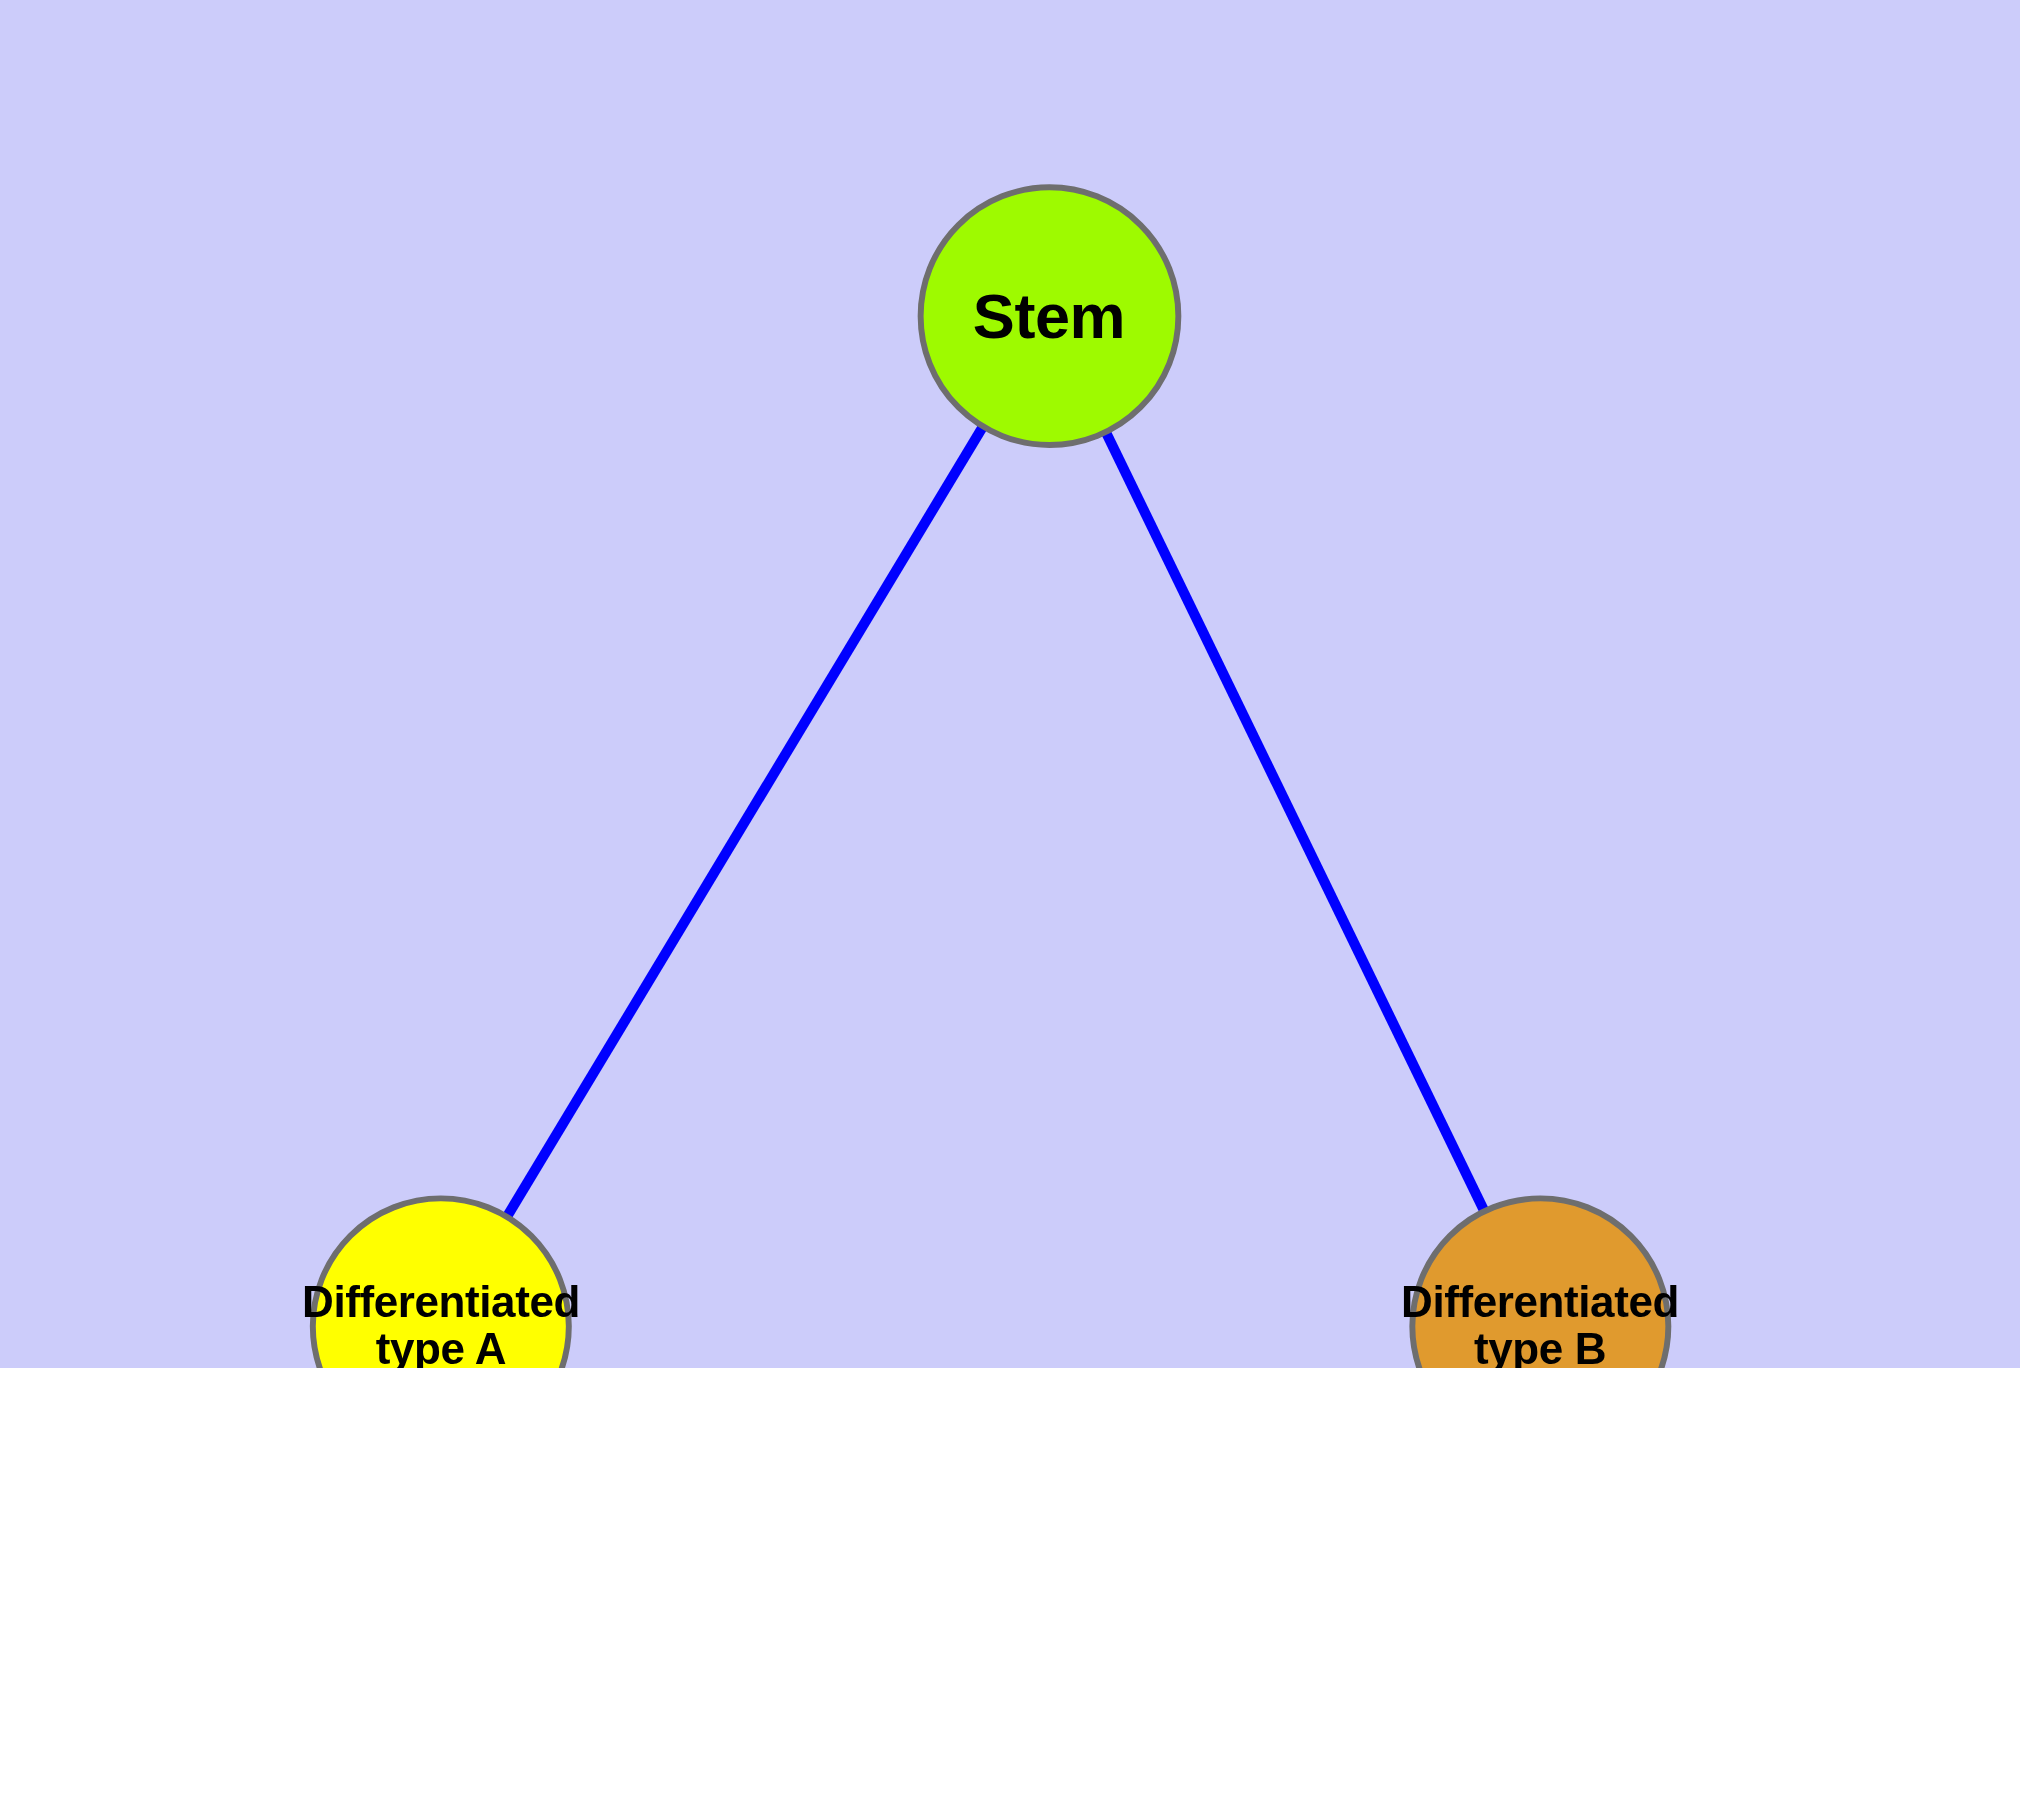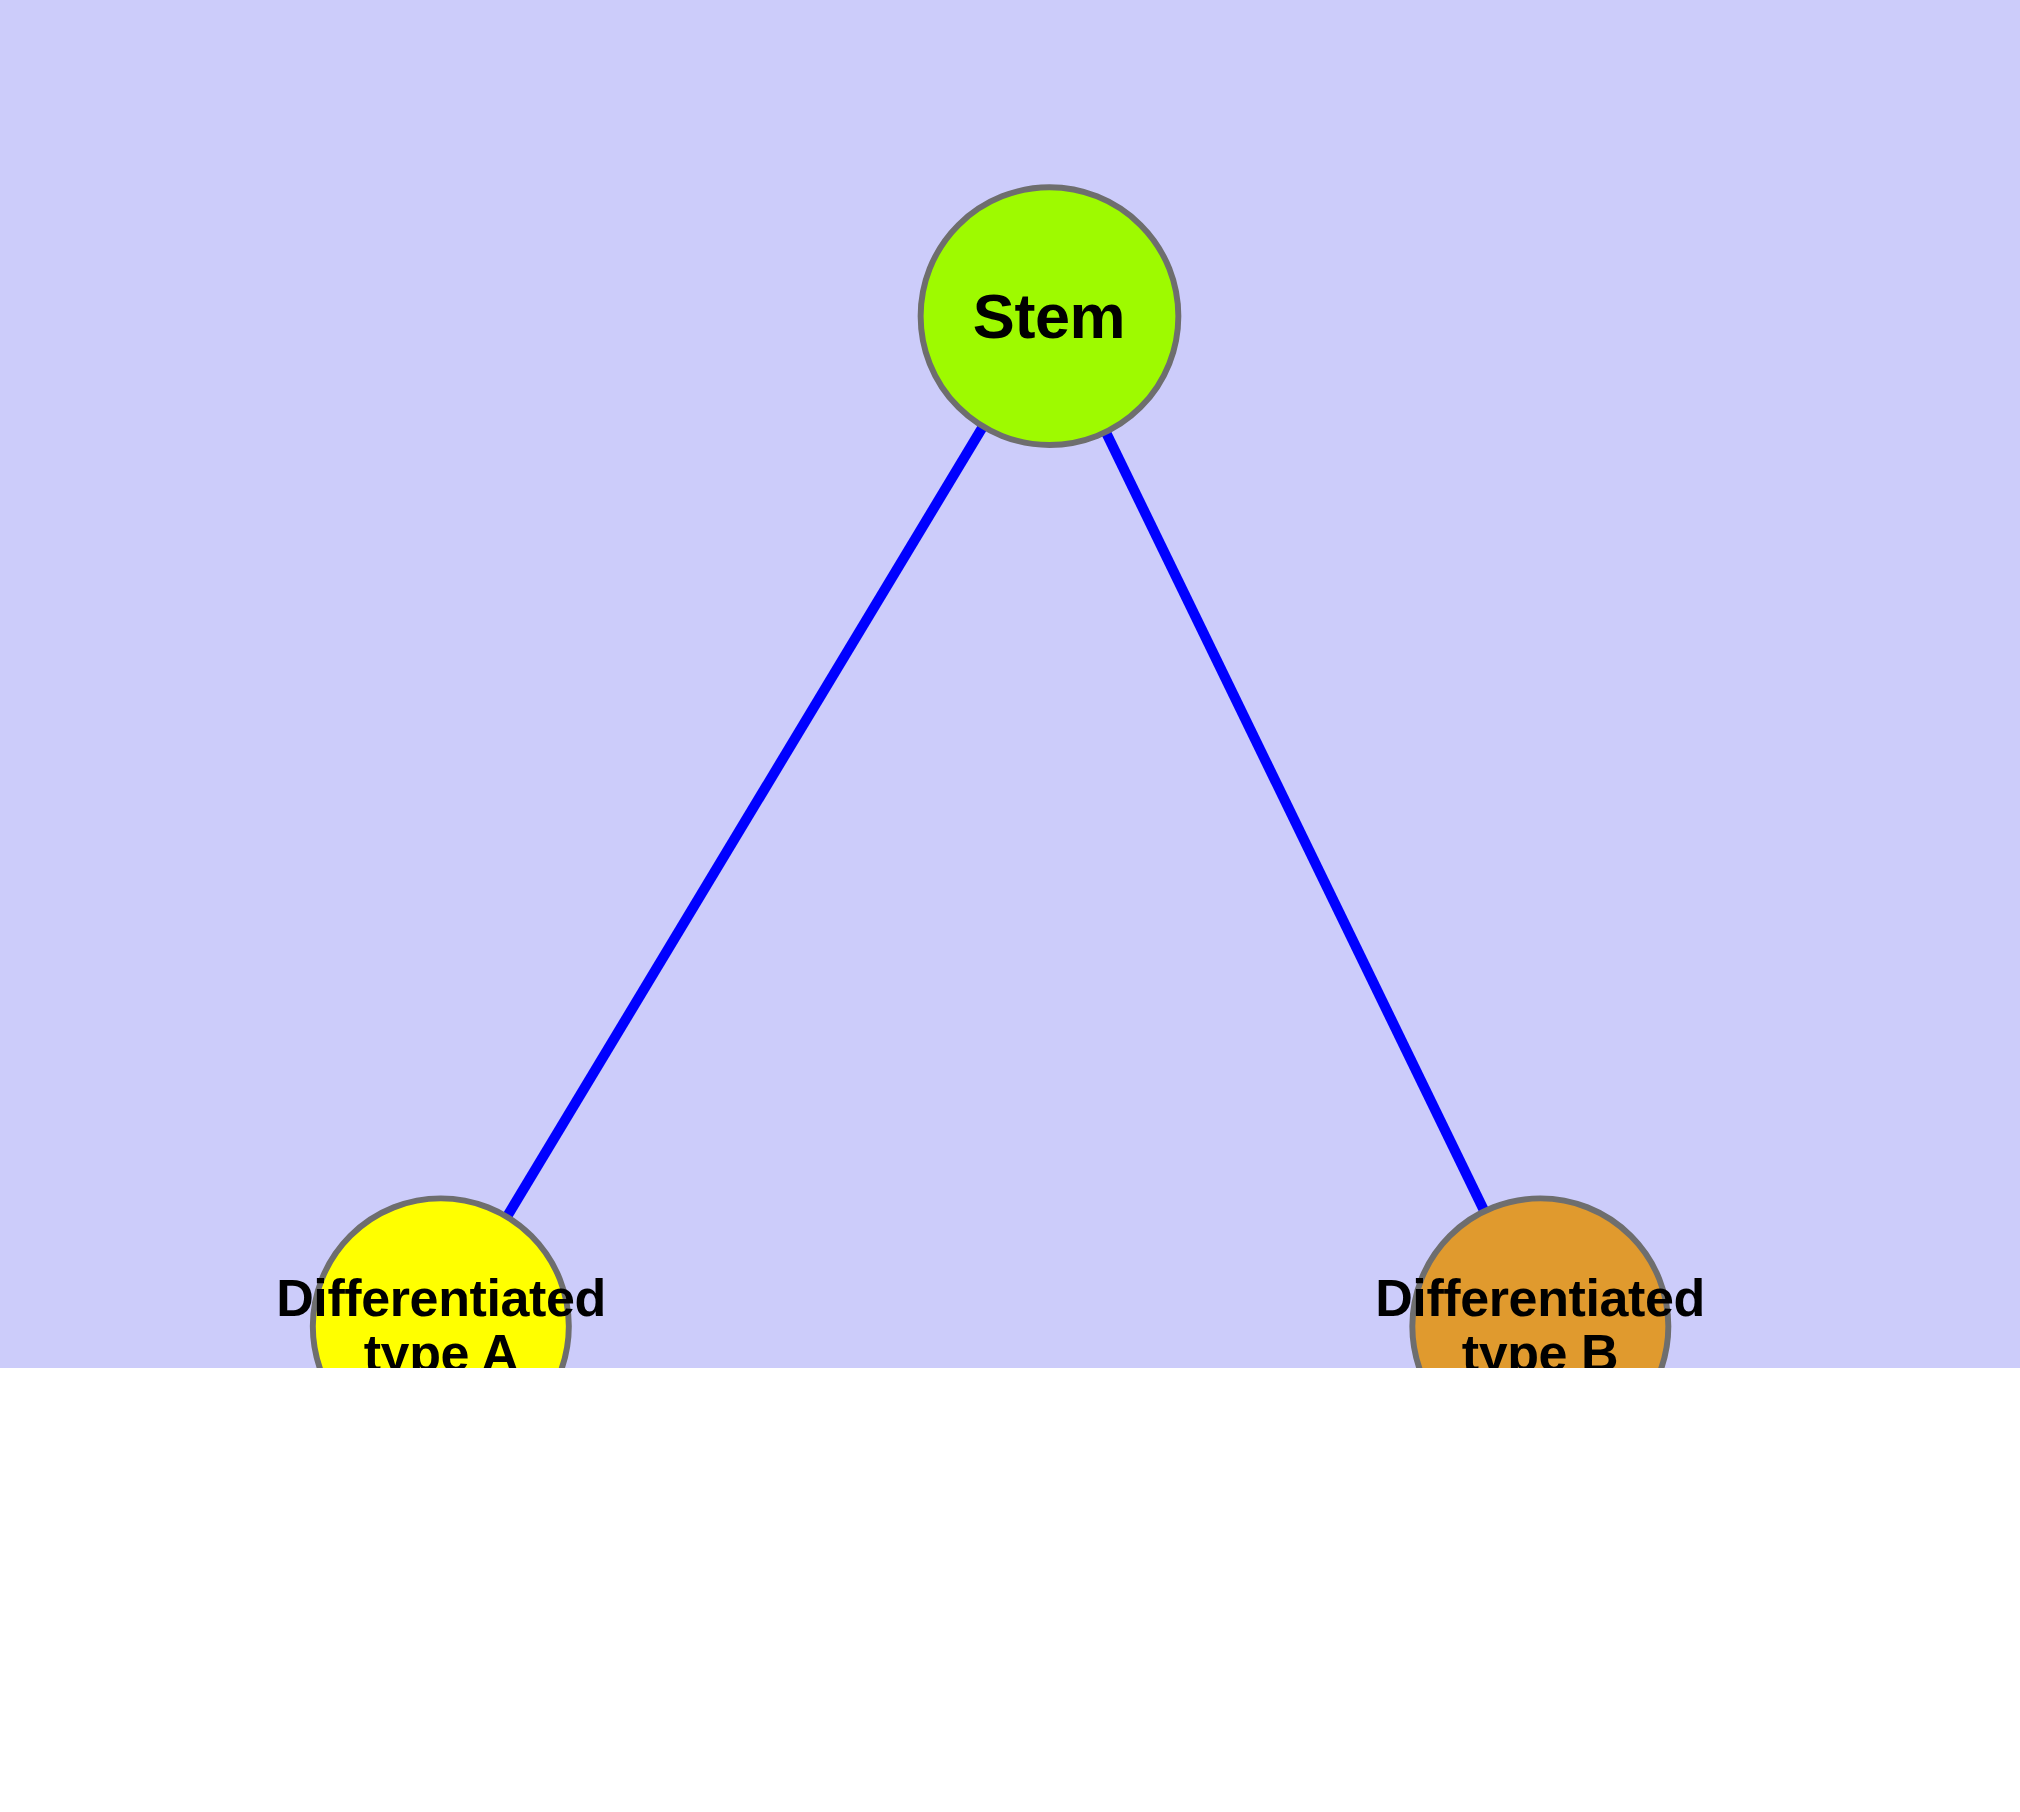--- a/index.html
+++ b/index.html
@@ -37,21 +37,21 @@
     line-height: 1.06;
     white-space: pre;
     letter-spacing: -0.4px;
     pointer-events: none;
     transform: translate(-50%, -50%);
   }
   .node-label.single {
     font-size: 63px;
   }
   .node-label.multi {
-    font-size: 52px;
+    font-size: 44px;
   }
 </style>
 </head>
 <body>
 
 <div id="canvas" style="width: 2021px; height: 1368px; padding-left: 28px;">
 
   <div id="bg-rect" style="background: rgb(204, 204, 250);"></div>
 
   <svg id="graph-svg" viewBox="0 0 2384 2138" preserveAspectRatio="none" xmlns="http://www.w3.org/2000/svg">

